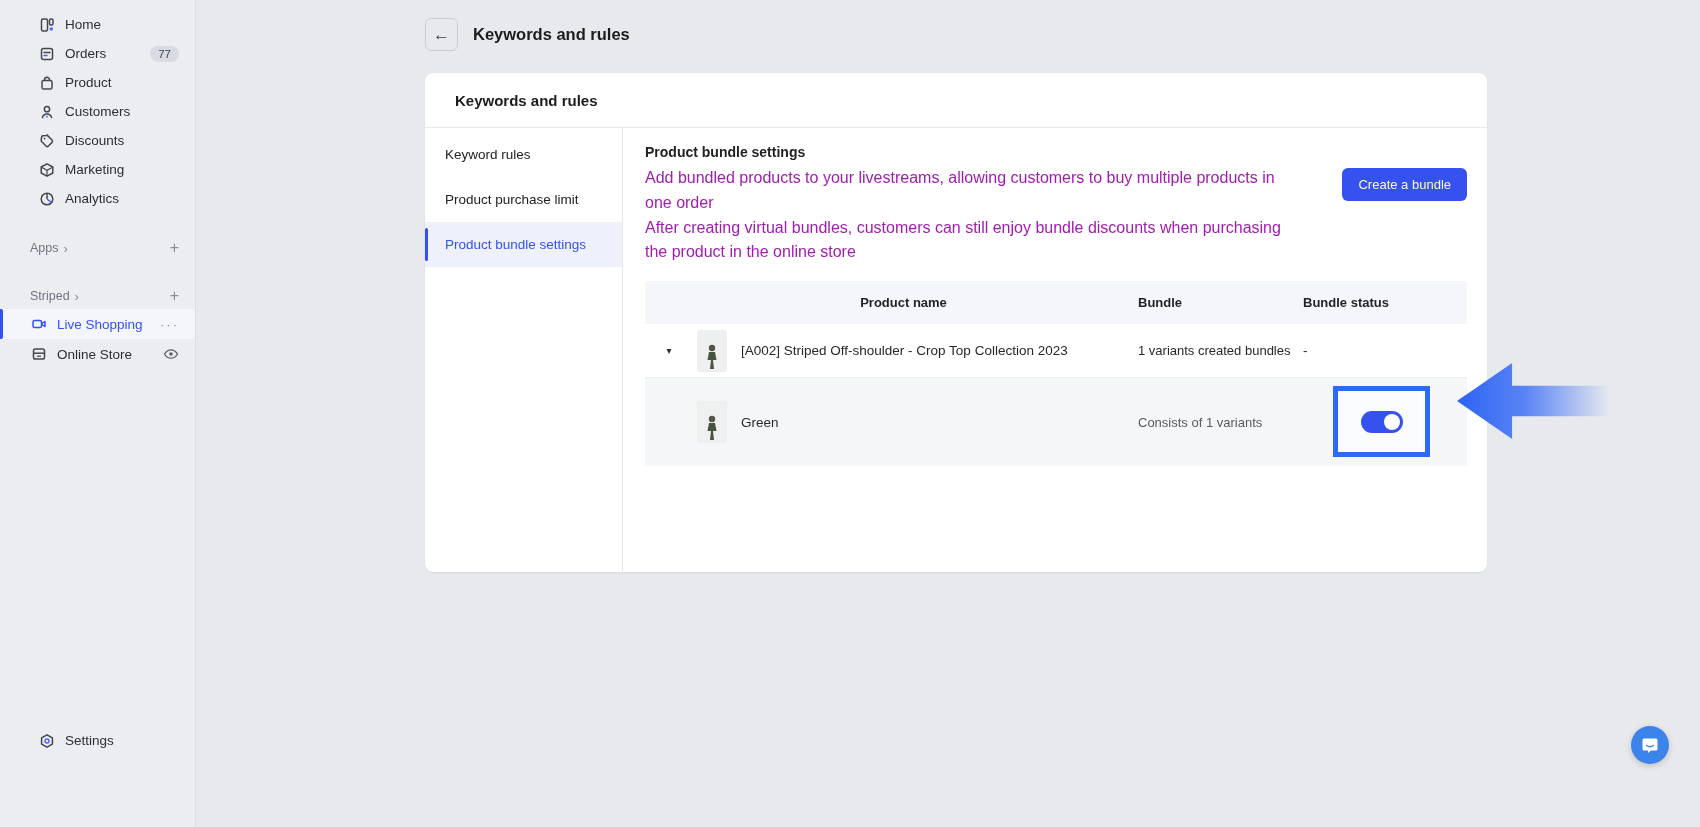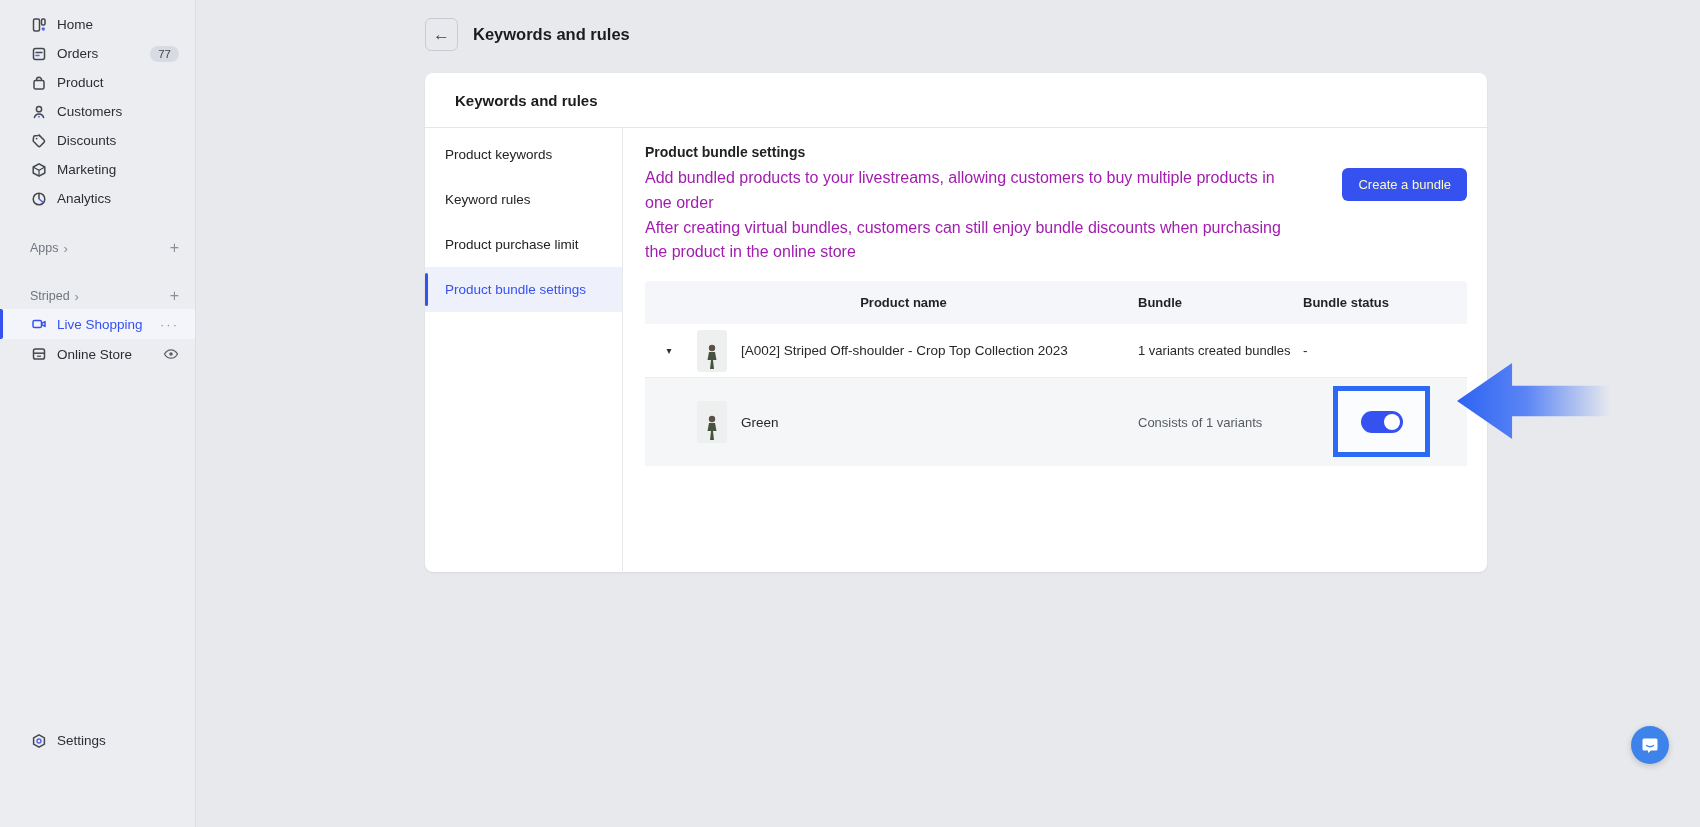--- a/index.html
+++ b/index.html
@@ -2,21 +2,21 @@
 <html><head>
 <meta charset="utf-8">
 <style>
   * { margin:0; padding:0; box-sizing:border-box; }
   html,body { width:1700px; height:827px; }
   body { font-family:"Liberation Sans", sans-serif; background:#e7e9ed; color:#2c2e33; overflow:hidden; }
   .page { position:relative; width:1700px; height:827px; }
 
   
   .sidebar { position:absolute; left:0; top:0; width:196px; height:827px; background:#ebedf1; border-right:1px solid #dcdfe4; padding-top:10px; }
-  .nav-item { display:flex; align-items:center; height:29px; padding:0 16px 0 30px; cursor:pointer; font-size:13.5px; color:#2c2e33; }
+  .nav-item { display:flex; align-items:center; height:29px; padding:0 16px 0 38px; cursor:pointer; font-size:13.5px; color:#2c2e33; }
   .nav-item .ico { width:17px; height:17px; margin-right:10px; flex:0 0 17px; display:flex; align-items:center; justify-content:center; }
   .nav-item .lbl { flex:1; }
   .badge { background:#d8dbe3; color:#42454c; font-size:11.5px; border-radius:9px; padding:2px 8px; }
   .group-head { display:flex; align-items:center; height:26px; padding:0 16px 0 30px; color:#6f7680; font-size:12.5px; margin-top:22px; }
   .group-head .lbl { flex:1; }
   .plus { color:#8a8f98; font-size:16px; line-height:1; }
   .chev { margin-left:5px; color:#8a8f98; font-size:13px; }
   .channel-item { display:flex; align-items:center; height:30px; padding:0 16px 0 30px; font-size:13.5px; color:#2c2e33; cursor:pointer; }
   .channel-item .ico { width:17px; height:17px; margin-right:10px; display:flex; align-items:center; justify-content:center; }
   .channel-item .lbl { flex:1; }
@@ -220,21 +220,20 @@
         <span>←</span>
       </button>
       <h1 class="page-title">Keywords and rules</h1>
     </div>
 
     <section class="card">
       <div class="card-header">Keywords and rules</div>
 
       <div class="card-body">
         <div class="tabs">
-          <div class="tab">Product keywords</div>
           <div class="tab">Keyword rules</div>
           <div class="tab">Product purchase limit</div>
           <div class="tab active">Product bundle settings</div>
         </div>
 
         <div class="content">
           <div class="section-head">
             <div class="section-text">
               <div class="section-title">Product bundle settings</div>
               <div class="section-desc">

